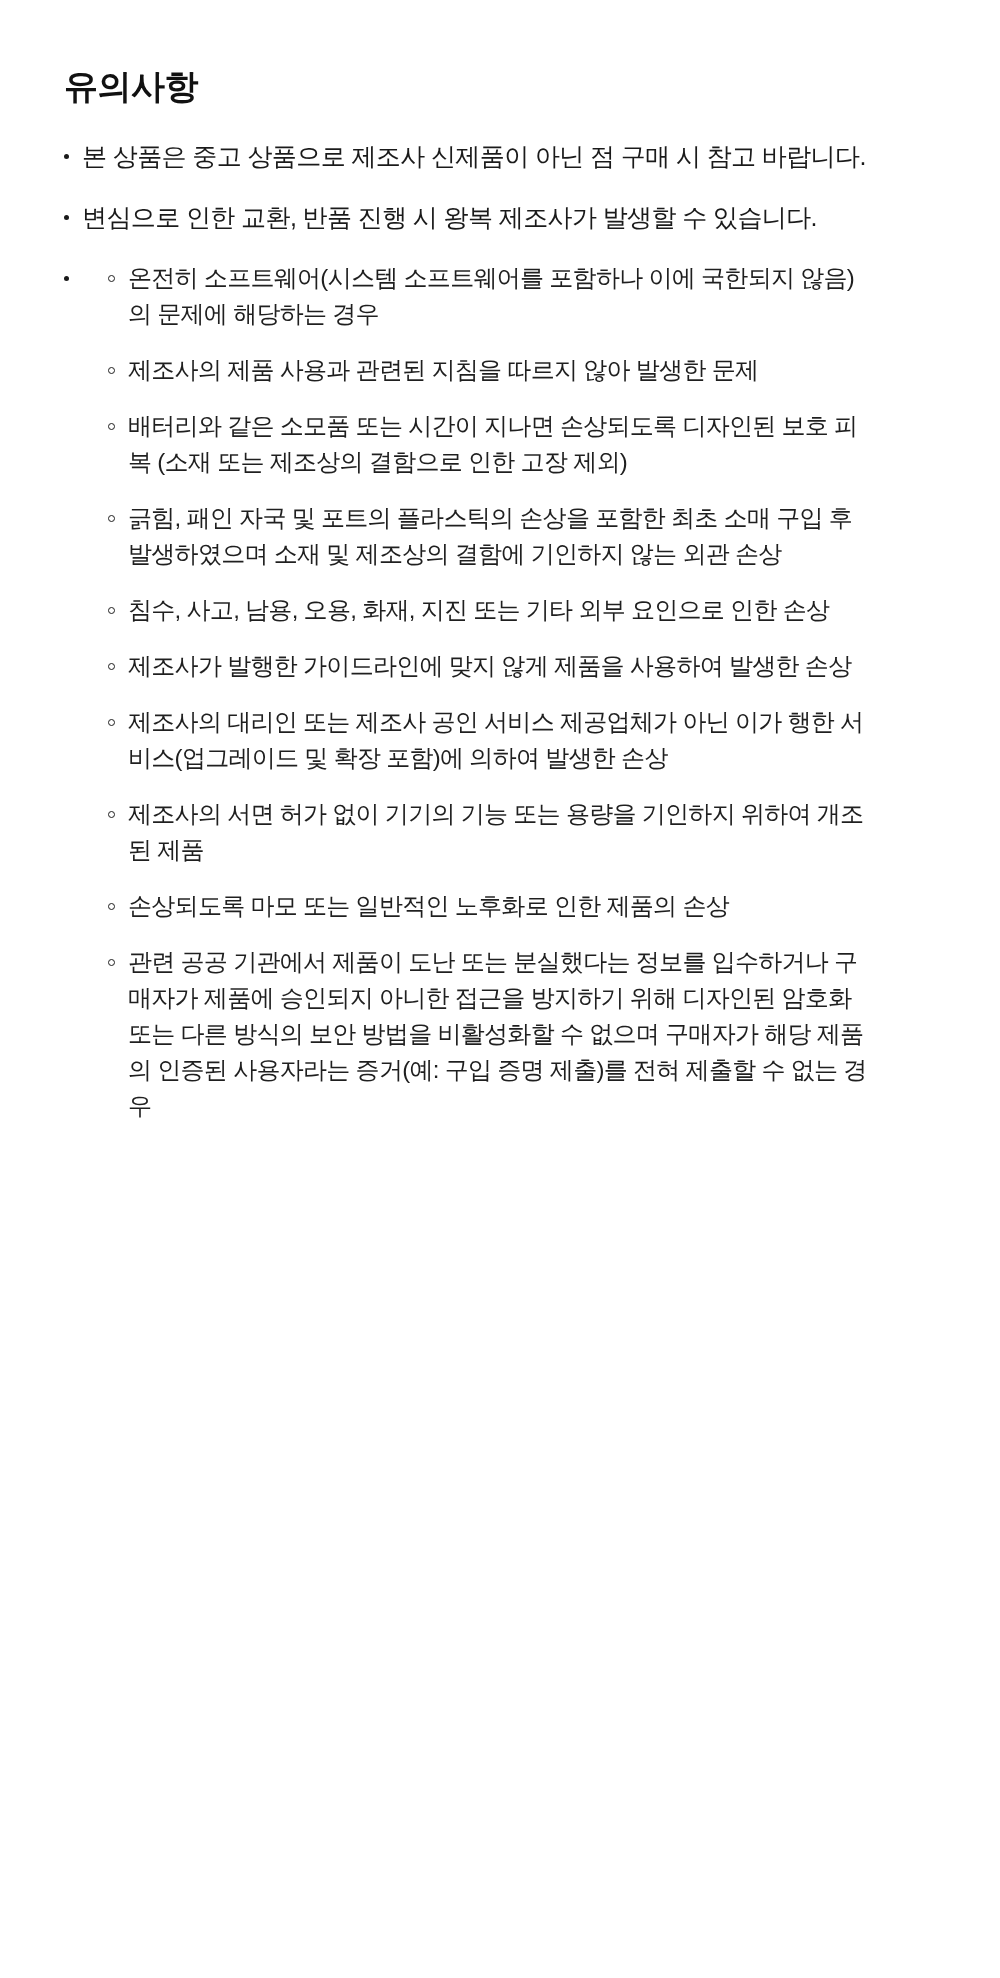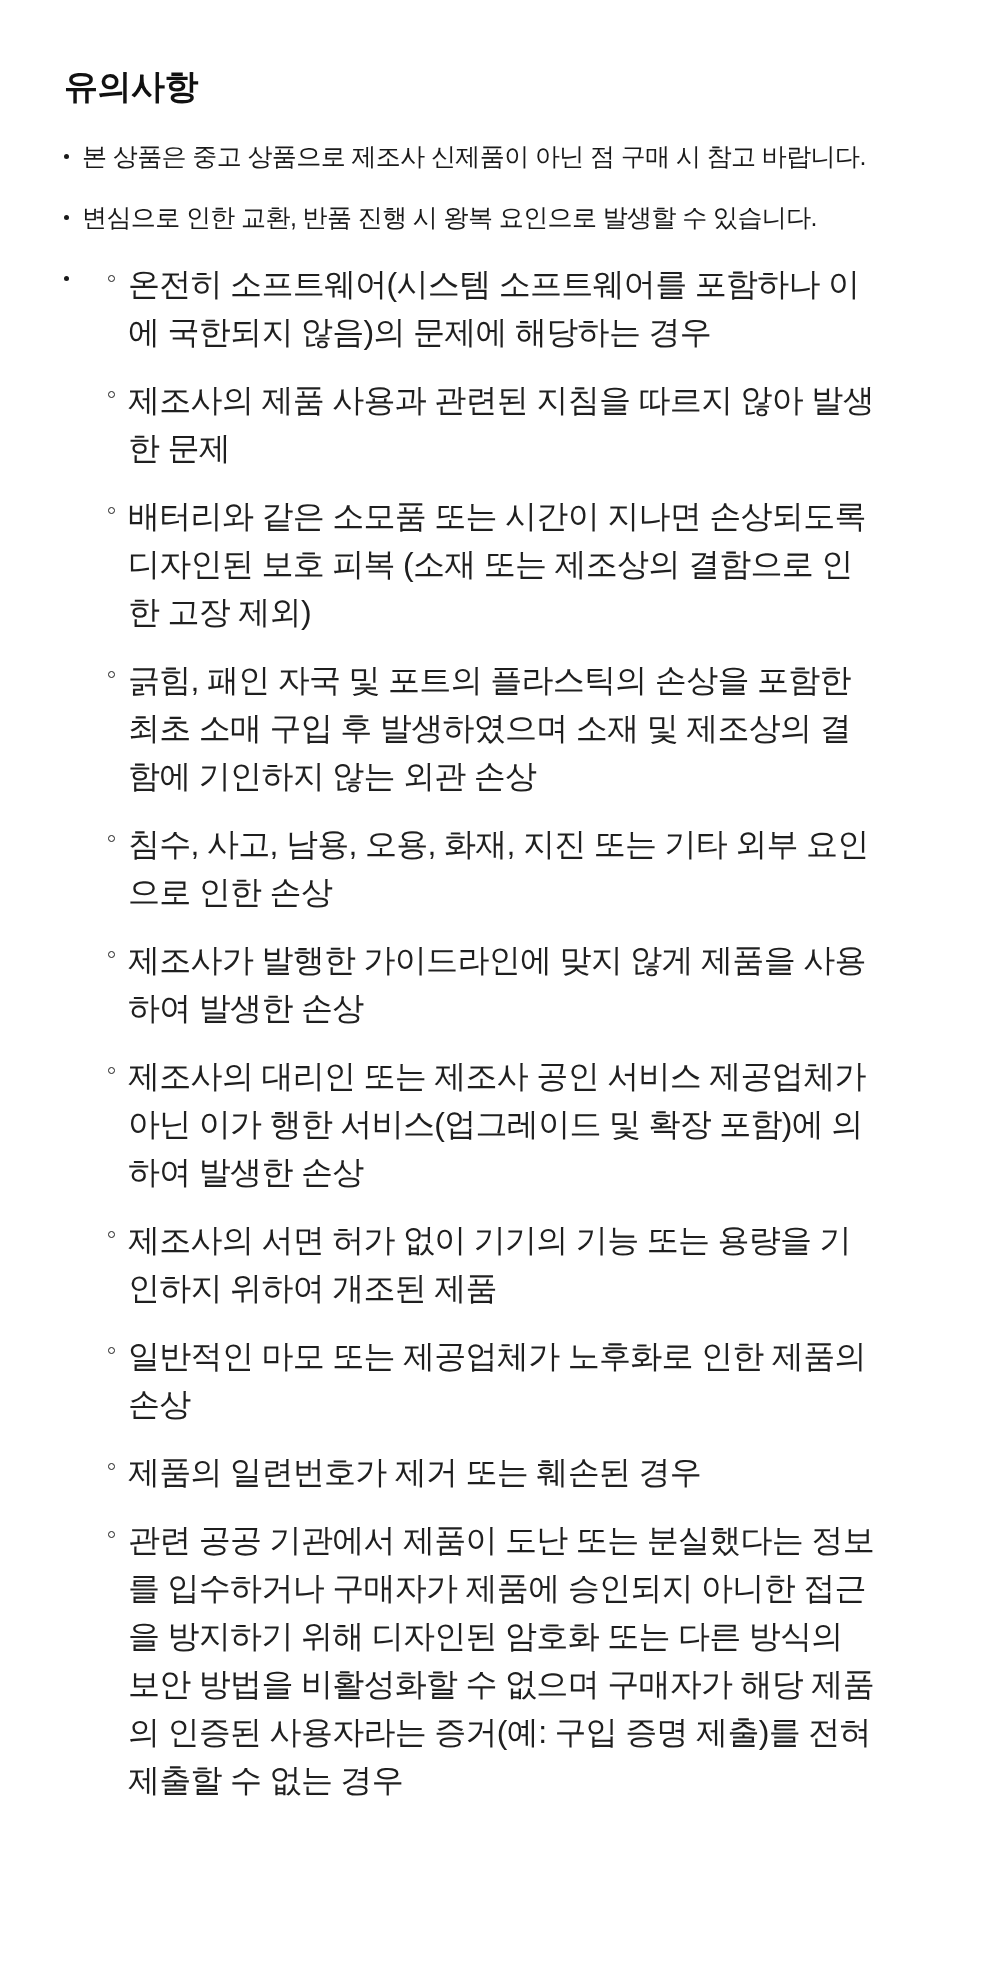--- a/index.html
+++ b/index.html
@@ -57,21 +57,21 @@
   }
   ul.level2 {
     list-style: none;
     margin: 20px 0 0 0;
     padding: 0 0 0 22px;
   }
   ul.level2 > li.sub-item {
     position: relative;
     padding-left: 24px;
     margin-bottom: 20px;
-    font-size: 32px;
+    font-size: 24px;
     line-height: 1.5;
     letter-spacing: -0.7px;
     color: #1f1f1f;
   }
   ul.level2 > li.sub-item:last-child {
     margin-bottom: 0;
   }
   ul.level2 > li.sub-item::before {
     content: "";
     position: absolute;
@@ -92,34 +92,33 @@
 
   <h1 class="page-title">유의사항</h1>
 
   <ul class="level1">
 
     <li class="bullet-item">
       <span class="txt">본 상품은 중고 상품으로 제조사 신제품이 아닌 점 구매 시 참고 바랍니다.</span>
     </li>
 
     <li class="bullet-item">
-      <span class="txt">변심으로 인한 교환, 반품 진행 시 왕복 요인으로 발생할 수 있습니다.</span>
+      <span class="txt">변심으로 인한 교환, 반품 진행 시 왕복 제조사가 발생할 수 있습니다.</span>
     </li>
 
     <li class="bullet-item">
 
       <ul class="level2">
         <li class="sub-item">온전히 소프트웨어(시스템 소프트웨어를 포함하나 이에 국한되지 않음)의 문제에 해당하는 경우</li>
         <li class="sub-item">제조사의 제품 사용과 관련된 지침을 따르지 않아 발생한 문제</li>
         <li class="sub-item">배터리와 같은 소모품 또는 시간이 지나면 손상되도록 디자인된 보호 피복 (소재 또는 제조상의 결함으로 인한 고장 제외)</li>
         <li class="sub-item">긁힘, 패인 자국 및 포트의 플라스틱의 손상을 포함한 최초 소매 구입 후 발생하였으며 소재 및 제조상의 결함에 기인하지 않는 외관 손상</li>
         <li class="sub-item">침수, 사고, 남용, 오용, 화재, 지진 또는 기타 외부 요인으로 인한 손상</li>
         <li class="sub-item">제조사가 발행한 가이드라인에 맞지 않게 제품을 사용하여 발생한 손상</li>
         <li class="sub-item">제조사의 대리인 또는 제조사 공인 서비스 제공업체가 아닌 이가 행한 서비스(업그레이드 및 확장 포함)에 의하여 발생한 손상</li>
         <li class="sub-item">제조사의 서면 허가 없이 기기의 기능 또는 용량을 기인하지 위하여 개조된 제품</li>
-        <li class="sub-item">일반적인 마모 또는 제공업체가 노후화로 인한 제품의 손상</li>
-        <li class="sub-item">제품의 일련번호가 제거 또는 훼손된 경우</li>
+        <li class="sub-item">손상되도록 마모 또는 일반적인 노후화로 인한 제품의 손상</li>
         <li class="sub-item">관련 공공 기관에서 제품이 도난 또는 분실했다는 정보를 입수하거나 구매자가 제품에 승인되지 아니한 접근을 방지하기 위해 디자인된 암호화 또는 다른 방식의 보안 방법을 비활성화할 수 없으며 구매자가 해당 제품의 인증된 사용자라는 증거(예: 구입 증명 제출)를 전혀 제출할 수 없는 경우</li>
       </ul>
     </li>
 
   </ul>
 </div>
 
 </body></html>

